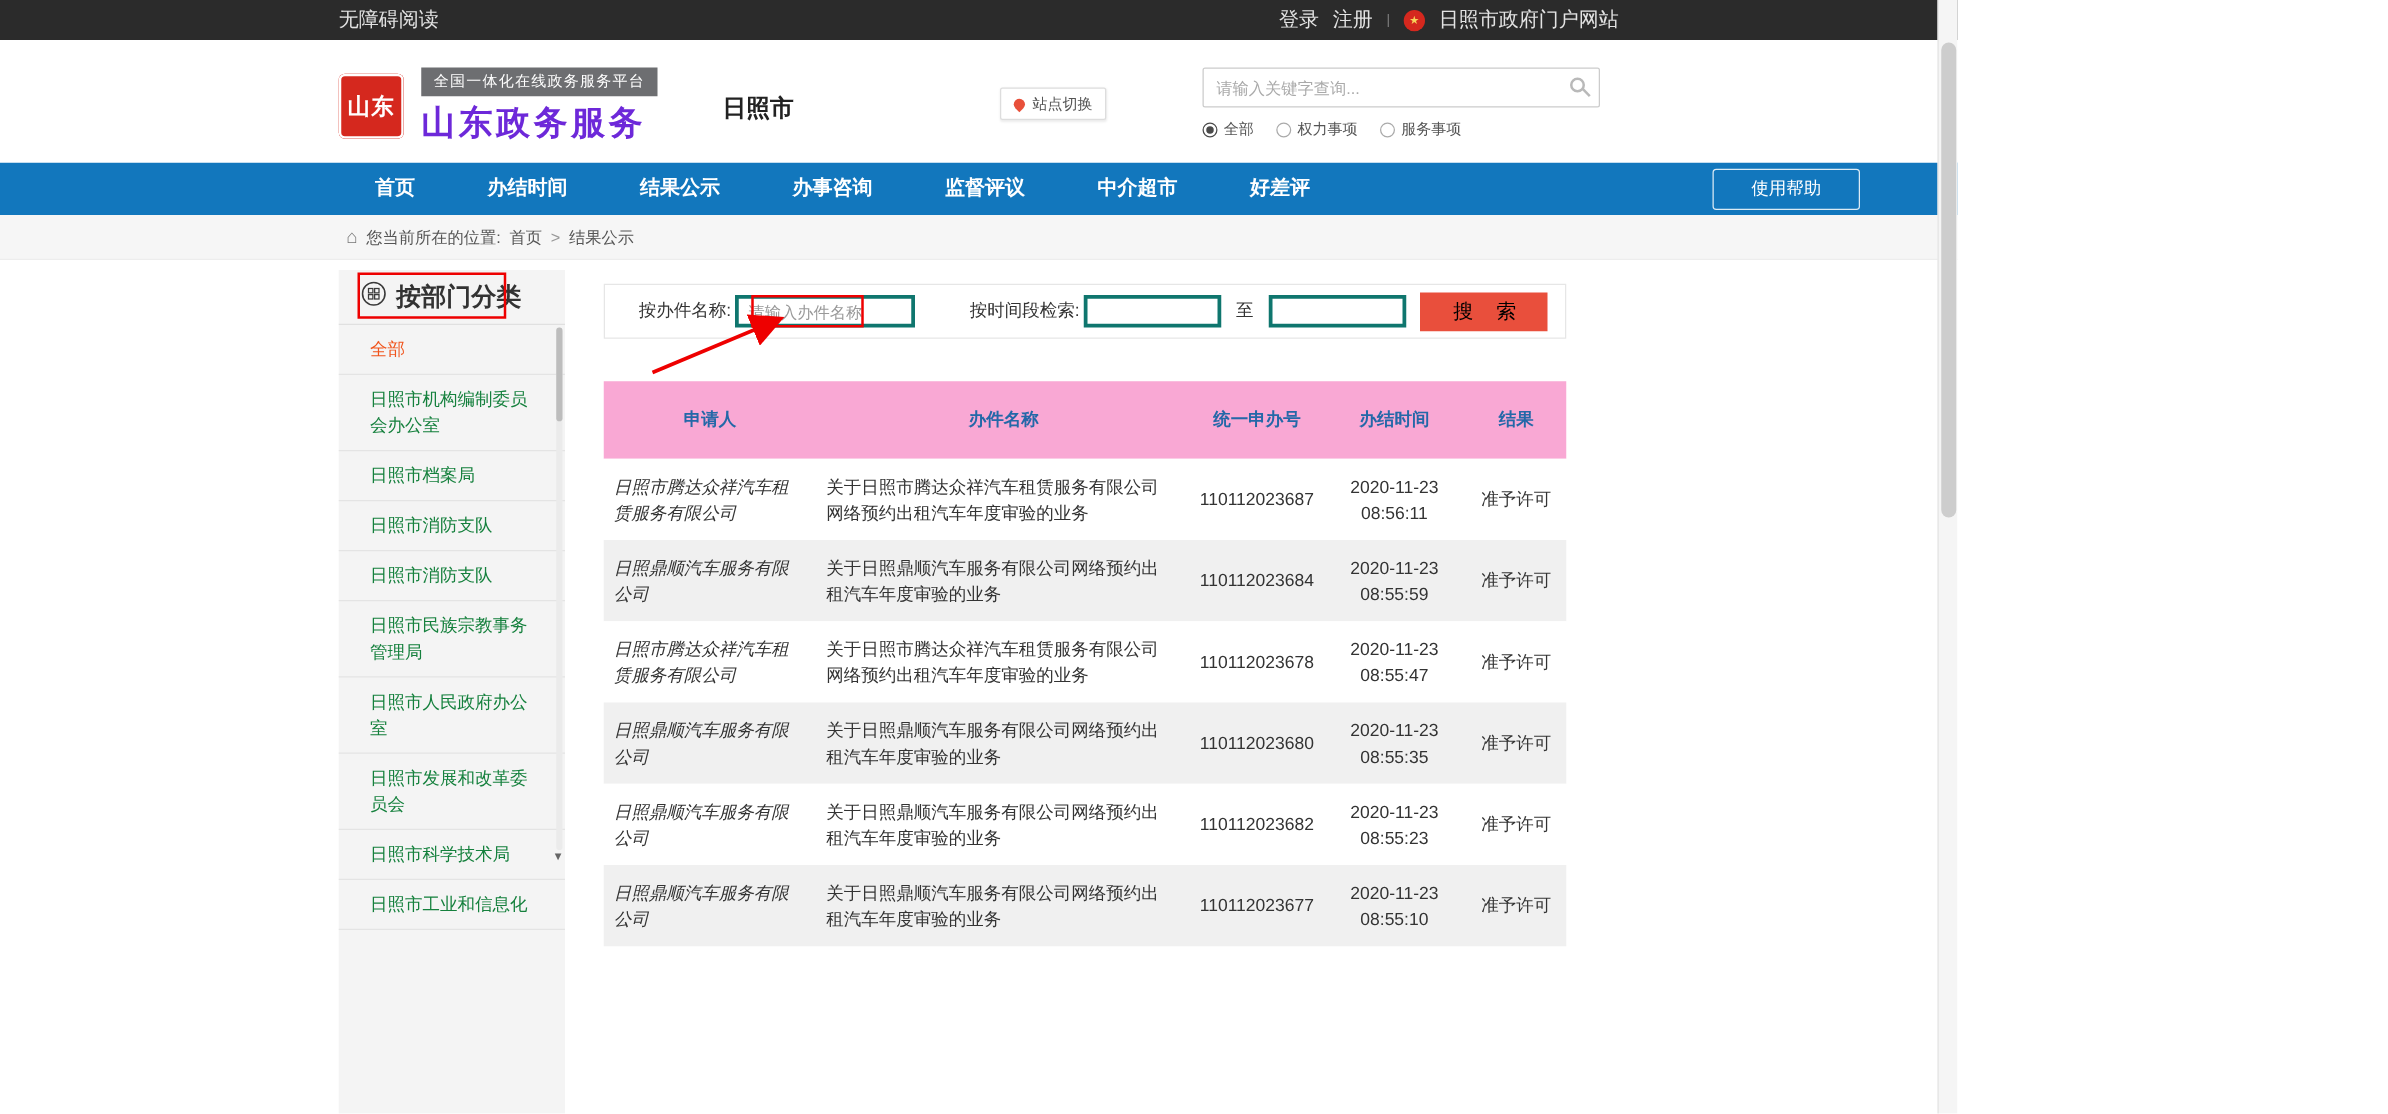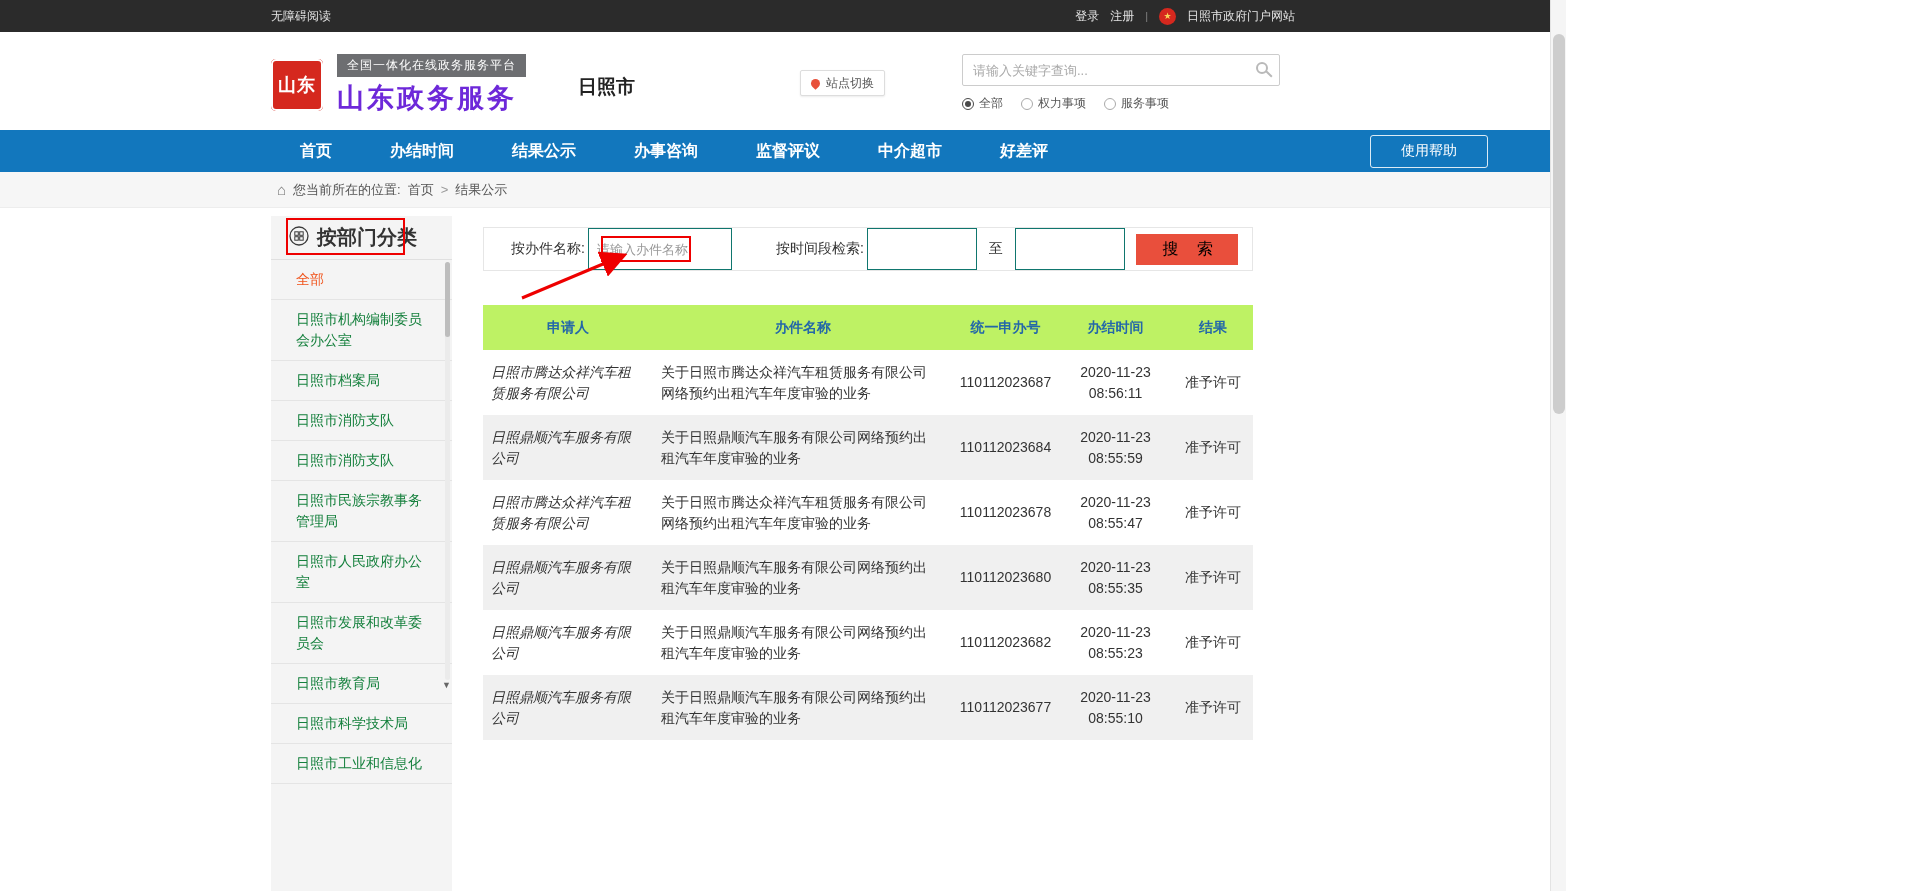--- a/index.html
+++ b/index.html
@@ -4,21 +4,21 @@
 <style>
   * { margin:0; padding:0; box-sizing:border-box; }
   html,body { width:1910px; height:891px; background:#fff; overflow:hidden;
     font-family:"Liberation Sans","DejaVu Sans",sans-serif; }
   .viewport { position:relative; width:1566px; height:891px; background:#fff; overflow:hidden; }
 
   
   .topbar { height:32px; background:#2b2b2b; }
   .topbar-inner { width:1024px; margin-left:271px; height:100%;
     display:flex; justify-content:space-between; align-items:center; }
-  .tb-link { color:#e3e3e3; font-size:12px; text-decoration:none; cursor:pointer; }
+  .tb-link { color:#e3e3e3; font-size:16px; text-decoration:none; cursor:pointer; }
   .tb-right { display:flex; align-items:center; gap:11px; }
   .tb-divider { color:#808080; font-size:11px; }
   .emblem { width:17px; height:17px; border-radius:50%; background:#d5281e;
     display:flex; align-items:center; justify-content:center; }
   .emblem .star { color:#f7d358; font-size:9px; line-height:1; }
 
   
   .site-header { height:98px; position:relative; background:#fff; }
   .logo-group { position:absolute; left:271px; top:22px; display:flex; align-items:center; cursor:pointer; }
   .seal { width:52px; height:52px; background:#d5281e; border-radius:5px; color:#fff;
@@ -76,34 +76,34 @@
   .side-item.active { color:var(--active-orange,#f0541c); }
   .side-scrollbar { position:absolute; right:2px; top:46px; width:5px; height:418px;
     background:#ebebeb; border-radius:3px; cursor:pointer; }
   .side-thumb { width:5px; height:75px; background:#bdbdbd; border-radius:3px; cursor:grab; }
   .side-chevron { position:absolute; right:1px; top:464px; font-size:9px; color:#666; cursor:pointer; }
 
   .content { margin-left:31px; width:770px; }
   .filterbar { margin-top:11px; height:44px; border:1px solid #e6e6e6; background:#fff;
     display:flex; align-items:center; padding-left:27px; }
   .f-label { font-size:14px; color:#333; white-space:nowrap; }
-  .f-input { height:42px; border:1px solid #0f766e; padding:0 8px; font-size:13px; color:#333;
+  .f-input { height:26px; border:3px solid #0f766e; padding:0 8px; font-size:13px; color:#333;
     outline:none; background:#fff; }
   .f-input::placeholder { color:#999; }
   .name-input { width:144px; margin-left:3px; }
   .time-label { margin-left:44px; }
   .time-input { width:110px; }
   .ti-from { margin-left:3px; }
   .to-label { margin:0 12px; }
   .search-btn { margin-left:11px; width:102px; height:31px; background:var(--search-button-red,#e94f3c);
     color:#000000; border:none; font-size:16px; letter-spacing:7px; padding-left:9px; cursor:pointer; }
 
   
   .rtable { margin-top:34px; }
-  .thead { display:flex; align-items:center; background:#bef264; height:45px; }
+  .thead { display:flex; align-items:center; background:#f9a8d4; height:62px; }
   .th { font-size:14px; font-weight:bold; color:var(--table-header-text-blue,#2468a8); text-align:center; }
   .thead .th:nth-child(1){ width:170px; }
   .thead .th:nth-child(2){ width:300px; }
   .thead .th:nth-child(3){ width:105px; }
   .thead .th:nth-child(4){ width:115px; }
   .thead .th:nth-child(5){ width:80px; }
   .tr { display:flex; align-items:center; min-height:65px; background:#fff; }
   .tr.alt { background:#f0f0f0; }
   .td { font-size:14px; color:#333; line-height:1.5; }
   .c-applicant { width:170px; padding:8px 10px 8px 8px;font-style:italic; }
@@ -257,23 +257,20 @@
           </div>
 
           <div class="side-item">
             <span>日照市人民政府办公室</span>
           </div>
 
           <div class="side-item">
             <span>日照市发展和改革委员会</span>
           </div>
 
-          <div class="side-item">
-            <span>日照市教育局</span>
-          </div>
 
           <div class="side-item">
             <span>日照市科学技术局</span>
           </div>
 
           <div class="side-item">
             <span>日照市工业和信息化</span>
           </div>
 
       </div>

